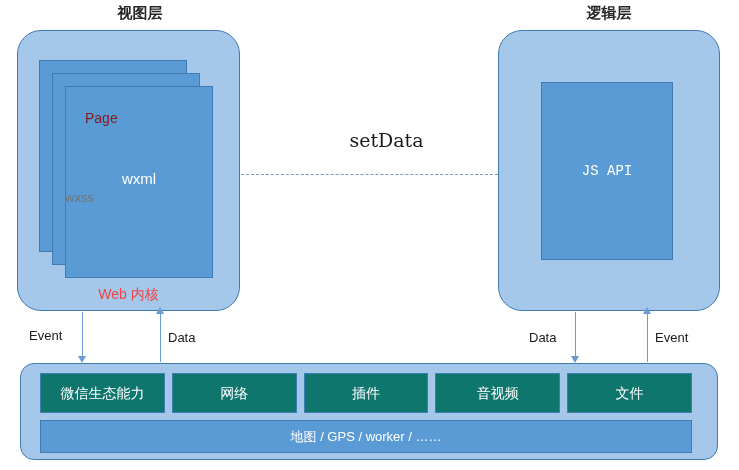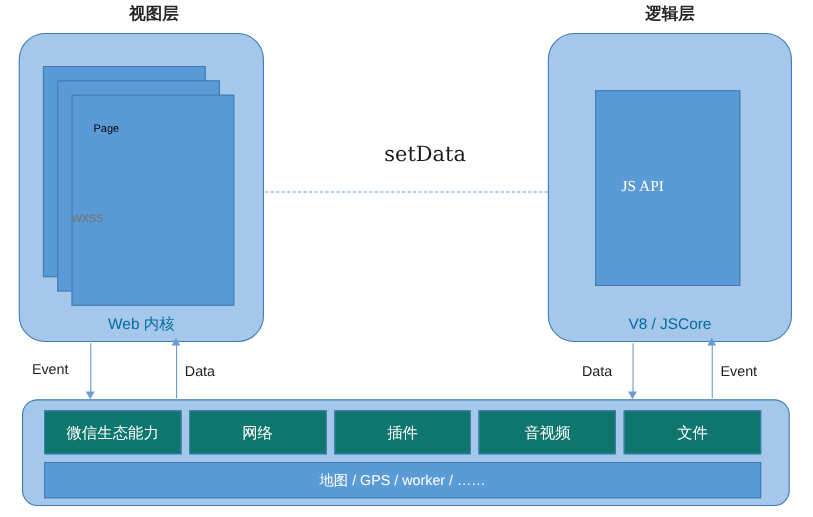--- a/index.html
+++ b/index.html
@@ -38,21 +38,21 @@
     border: 1px solid #3F7CB4;
     border-radius: 24px;
     box-sizing: border-box;
   }
   #view-layer-box  { left: 17px;  top: 30px; width: 223px; height: 281px; }
   #logic-layer-box { left: 498px; top: 30px; width: 222px; height: 281px; }
 
   .layer-caption {
     position: absolute;
     font-size: 14px;
-    color: #0369a1;
+    color: #ef4444;
     text-align: center;
     white-space: nowrap;
     line-height: 18px;
   }
   #view-caption  { left: 17px;  top: 285px; width: 223px; }
   #logic-caption { left: 498px; top: 285px; width: 222px; }
 
   
   .page-card {
     position: absolute;
@@ -61,22 +61,22 @@
     box-sizing: border-box;
   }
   #page-card-back   { left: 39px; top: 60px; width: 148px; height: 192px; }
   #page-card-mid    { left: 52px; top: 73px; width: 148px; height: 192px; }
   #page-card-front  { left: 65px; top: 86px; width: 148px; height: 192px; }
 
   #page-label {
     position: absolute;
     left: 85px;
     top: 109px;
-    font-size: 10px;
-    color: #000000;
+    font-size: 14px;
+    color: #7f1d1d;
     white-space: nowrap;
     line-height: 18px;
   }
   #wxml-label {
     position: absolute;
     left: 65px;
     top: 169px;
     width: 148px;
     text-align: center;
     font-size: 15px;
@@ -103,26 +103,25 @@
     height: 178px;
     background: #5B9BD5;
     border: 1px solid #3F7CB4;
     box-sizing: border-box;
   }
   #jsapi-label {
     position: absolute;
     left: 541px;
     top: 162px;
     width: 132px;
-    text-align: left;
-    font-size: 14px;
-    color: #ffffff;
-    font-family: Liberation Serif, serif;
-    line-height: 18px;
-    margin-left: 24px;
+    text-align: center;
+    font-size: 14px;
+    color: #ffffff;
+    font-family: Liberation Mono, monospace;
+    line-height: 18px;
   }
 
   
   #setdata-line {
     position: absolute;
     left: 241px;
     top: 174px;
     width: 257px;
     height: 0;
     border-top: 1px dashed #6A9BD1;
@@ -221,28 +220,28 @@
   <div id="title-view" class="section-title">视图层</div>
   <div id="title-logic" class="section-title">逻辑层</div>
 
   <div id="view-layer-box" class="layer-box"></div>
 
   <div id="page-card-back" class="page-card"></div>
   <div id="page-card-mid" class="page-card"></div>
   <div id="page-card-front" class="page-card"></div>
 
   <div id="page-label">Page</div>
+  <div id="wxml-label">wxml</div>
   <div id="wxss-label">wxss</div>
 
   <div id="view-caption" class="layer-caption">Web 内核</div>
 
   <div id="logic-layer-box" class="layer-box"></div>
   <div id="jsapi-box"></div>
   <div id="jsapi-label">JS API</div>
-  <div id="logic-caption" class="layer-caption">V8 / JSCore</div>
 
   <div id="setdata-line"></div>
   <div id="setdata-label">setData</div>
 
   <div class="arrow-line" style="left:82px; top:312px; height:47px;"></div>
   <div class="arrow-head down" style="left:78px; top:356px;"></div>
   <div class="arrow-label" style="left:29px; top:327px;">Event</div>
 
   <div class="arrow-line" style="left:160px; top:312px; height:50px;"></div>
   <div class="arrow-head up" style="left:156px; top:307px;"></div>

